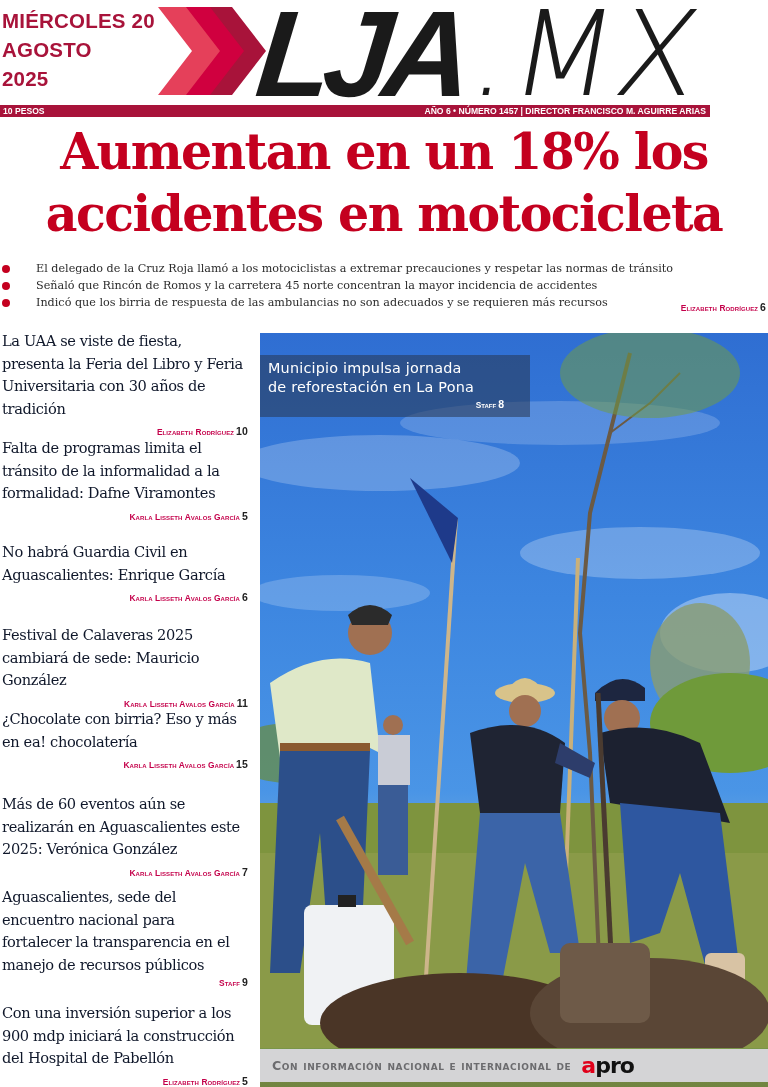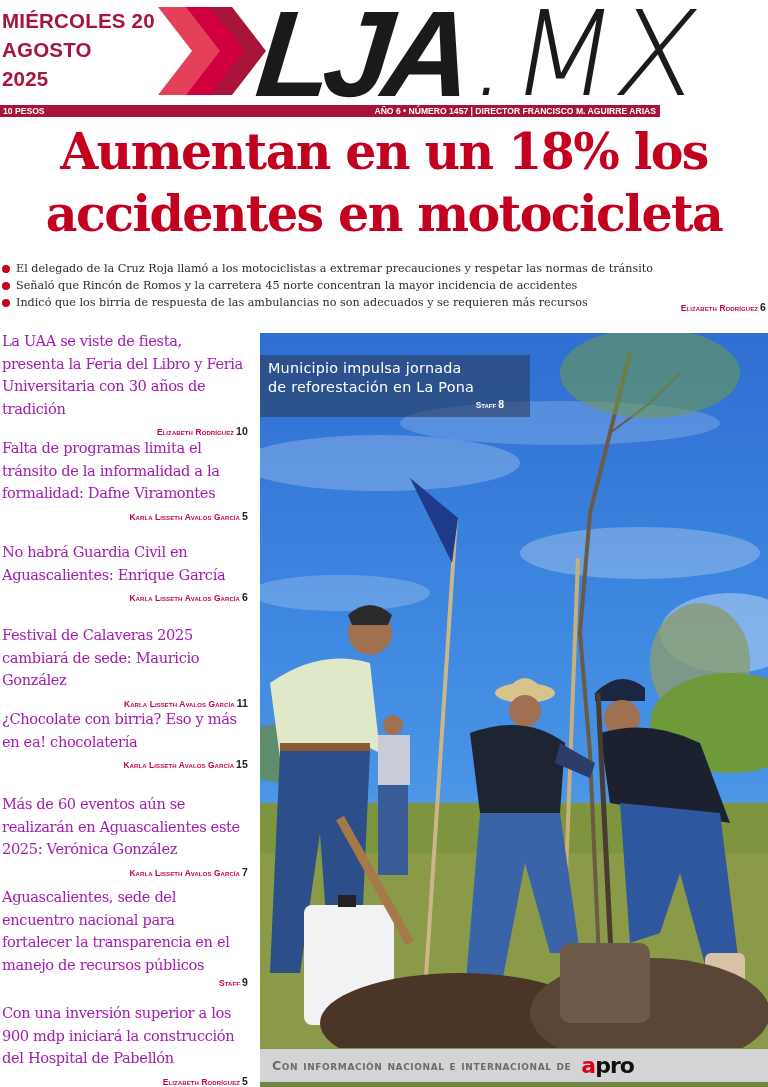--- a/index.html
+++ b/index.html
@@ -7,36 +7,36 @@
   body { position: relative; font-family: "DejaVu Serif", serif; color: #222; }
 
   
   .masthead { position: absolute; left: 0; top: 0; width: 764px; height: 104px; }
   .date { position: absolute; left: 2px; top: 6px; font-family: "Liberation Sans", sans-serif; font-weight: bold; font-size: 20.5px; line-height: 29px; color: #a8133a; letter-spacing: 0.2px; }
   .chevrons { position: absolute; left: 158px; top: 7px; width: 108px; height: 88px; }
   .logo { position: absolute; left: 258px; top: -6px; height: 110px; display: flex; align-items: flex-end; }
   .logo-lja { font-family: "Liberation Sans", sans-serif; font-weight: bold; font-style: italic; font-size: 122px; line-height: 100px; color: #1a1a1a; letter-spacing: -8px; transform: skewX(-6deg); }
   .logo-mx { font-family: "DejaVu Sans", sans-serif; font-weight: 200; font-size: 118px; line-height: 100px; color: #1a1a1a; letter-spacing: 2px; transform: skewX(-10deg); margin-left: 10px; -webkit-text-stroke: 0; }
 
-  .strip { position: absolute; left: 0; top: 105px; width: 660px; height: 12px; background: #a8133a; color: #fff; font-family: "Liberation Sans", sans-serif; font-weight: bold; font-size: 8.6px; line-height: 12px; display: flex; justify-content: space-between; padding: 0 4px 0 3px; }
+  .strip { position: absolute; left: 0; top: 105px; width: 710px; height: 12px; background: #a8133a; color: #fff; font-family: "Liberation Sans", sans-serif; font-weight: bold; font-size: 8.6px; line-height: 12px; display: flex; justify-content: space-between; padding: 0 4px 0 3px; }
 
   
   .headline { position: absolute; left: 0; top: 121px; width: 768px; text-align: center; font-family: "DejaVu Serif", serif; font-weight: bold; font-size: 50px; line-height: 62px; color: #c4001f; letter-spacing: -1.6px; transform: scaleX(0.98); }
   .bullets { position: absolute; left: 2px; top: 260px; width: 766px; font-family: "DejaVu Serif", serif; font-size: 11.2px; line-height: 17px; color: #2b2b2b; }
-  .bullets li { list-style: none; display: flex; align-items: center; white-space: nowrap; }
+  .bullets li { list-style: none; display: flex; align-items: center; white-space: nowrap; gap: 20px; }
   .dot { display: inline-block; width: 8px; height: 8px; border-radius: 50%; background: #c4001f; margin-right: 6px; flex: 0 0 8px; }
   .lead-byline { position: absolute; right: 2px; top: 301px; }
 
   .byline { font-family: "Liberation Sans", sans-serif; font-weight: bold; font-size: 8.4px; color: #c4004a; font-variant: small-caps; letter-spacing: 0.1px; }
   .byline .pg { color: #222; font-size: 10.5px; font-variant: normal; margin-left: 2px; }
 
   
   .left-col { position: absolute; left: 0; top: 330px; width: 250px; }
   .story { position: absolute; left: 2px; width: 246px; }
-  .story h2 { font-family: "DejaVu Serif", serif; font-weight: normal; font-size: 14.6px; line-height: 22.5px; color: #a21caf; letter-spacing: -0.35px; }
+  .story h2 { font-family: "DejaVu Serif", serif; font-weight: normal; font-size: 14.6px; line-height: 22.5px; color: #0f172a; letter-spacing: -0.35px; }
   .story .byline { text-align: right; margin-top: 5px; }
 
   
   .photo { position: absolute; left: 260px; top: 333px; width: 508px; height: 883px; overflow: hidden;
            background: linear-gradient(180deg, #2f6ed2 0%, #3d86e0 30%, #4a95e6 52%, #7fb0d8 62%, #9eb888 70%, #7c9a4a 80%, #6c7a3c 88%, #5a4330 100%); }
   .photo svg { position: absolute; left: 0; top: 0; }
   .photo-caption { position: absolute; left: 0; top: 22px; width: 270px; height: 62px; background: rgba(40,55,80,0.55); padding: 4px 8px; }
   .photo-caption h3 { font-family: "DejaVu Sans", sans-serif; font-weight: normal; font-size: 14.4px; line-height: 19px; color: #ffffff; letter-spacing: 0.2px; }
   .photo-caption .cap-byline { text-align: right; margin-top: 1px; font-family: "Liberation Sans", sans-serif; font-weight: bold; font-size: 8.4px; color: #ffffff; font-variant: small-caps; padding-right: 18px; }
   .photo-caption .cap-byline .pg { font-size: 10.5px; font-variant: normal; margin-left: 2px; }

